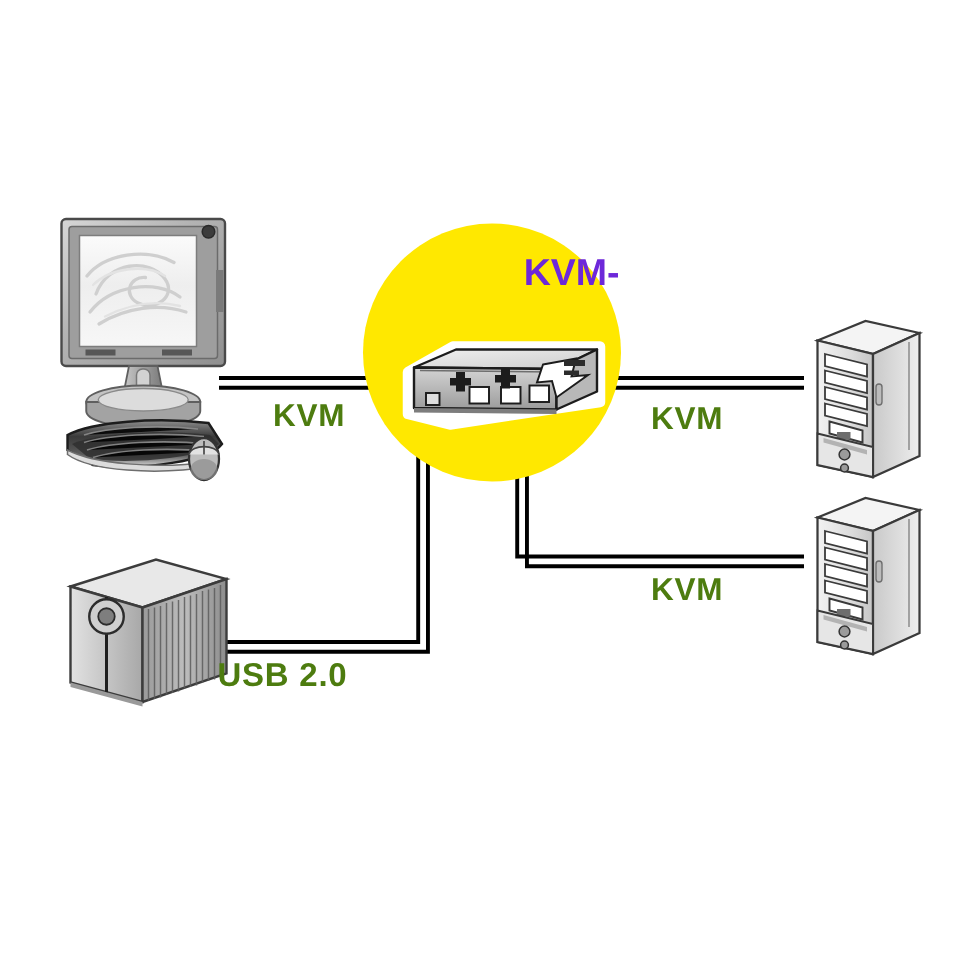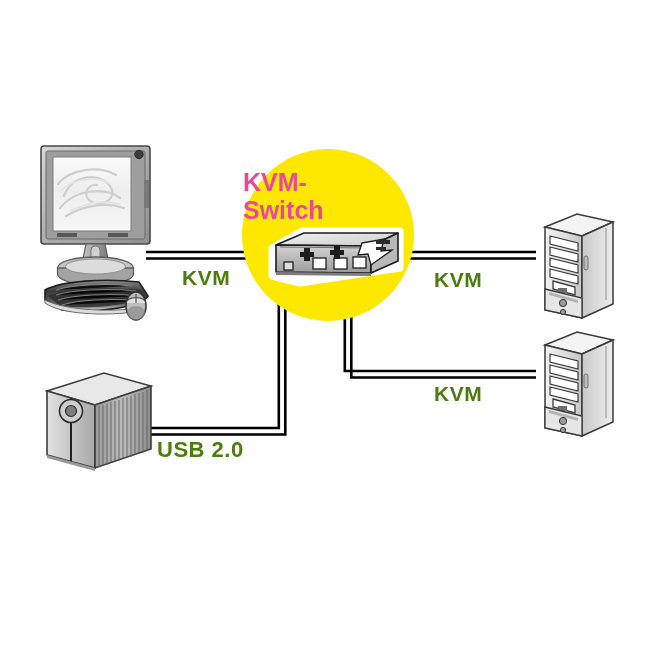--- a/index.html
+++ b/index.html
@@ -29,31 +29,31 @@
     color: #4d7c0f;
     white-space: nowrap;
     letter-spacing: 0.5px;
   }
   .cable-label {
     font-size: 21px;
   }
   #label-kvm-left  { left: 182px; top: 266px; }
   #label-kvm-right { left: 434px; top: 268px; }
   #label-kvm-right2{ left: 434px; top: 382px; }
-  #label-usb       { left: 157px; top: 437px; font-size: 22px; }
+  #label-usb       { left: 145px; top: 437px; font-size: 22px; }
   #switch-title {
     position: absolute;
     left: 243px;
     top: 168px;
     width: 170px;
-    text-align: left;
+    text-align: right;
     font-size: 25px;
     font-weight: bold;
     line-height: 1.12;
-    color: #ec4899;
+    color: #6d28d9;
   }
 </style>
 </head>
 <body>
 
 <div id="stage">
 
   <svg class="svg-layer" viewBox="0 0 650 650" xmlns="http://www.w3.org/2000/svg">
     <defs>
       <linearGradient id="gradScreen" x1="0" y1="0" x2="0" y2="1">
@@ -294,21 +294,20 @@
         <rect x="376" y="240" width="14" height="4"></rect>
         <rect x="376" y="247" width="10" height="3"></rect>
       </g>
 
       <path d="M276 272 L 371 273 L 371 276 L 276 275 Z" fill="#7d7d7d"></path>
     </g>
   </svg>
 
   <div id="switch-title">
     <span>KVM-</span><br>
-    <span>Switch</span>
   </div>
 
   <div class="label cable-label" id="label-kvm-left">KVM</div>
 
   <div class="label cable-label" id="label-kvm-right">KVM</div>
 
   <div class="label cable-label" id="label-kvm-right2">KVM</div>
 
   <div class="label" id="label-usb">USB 2.0</div>
 

